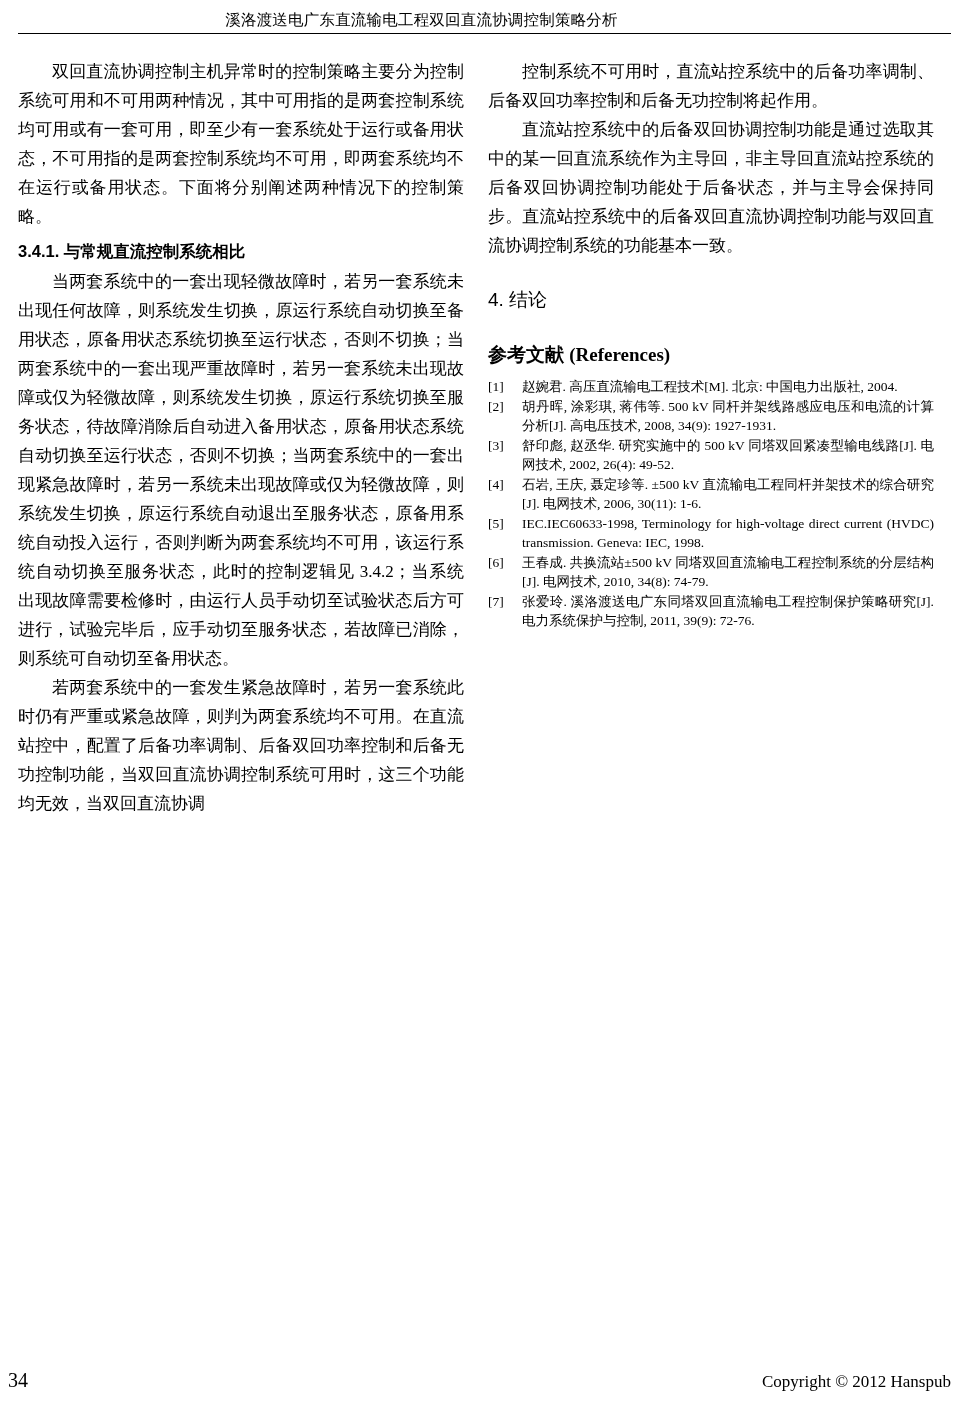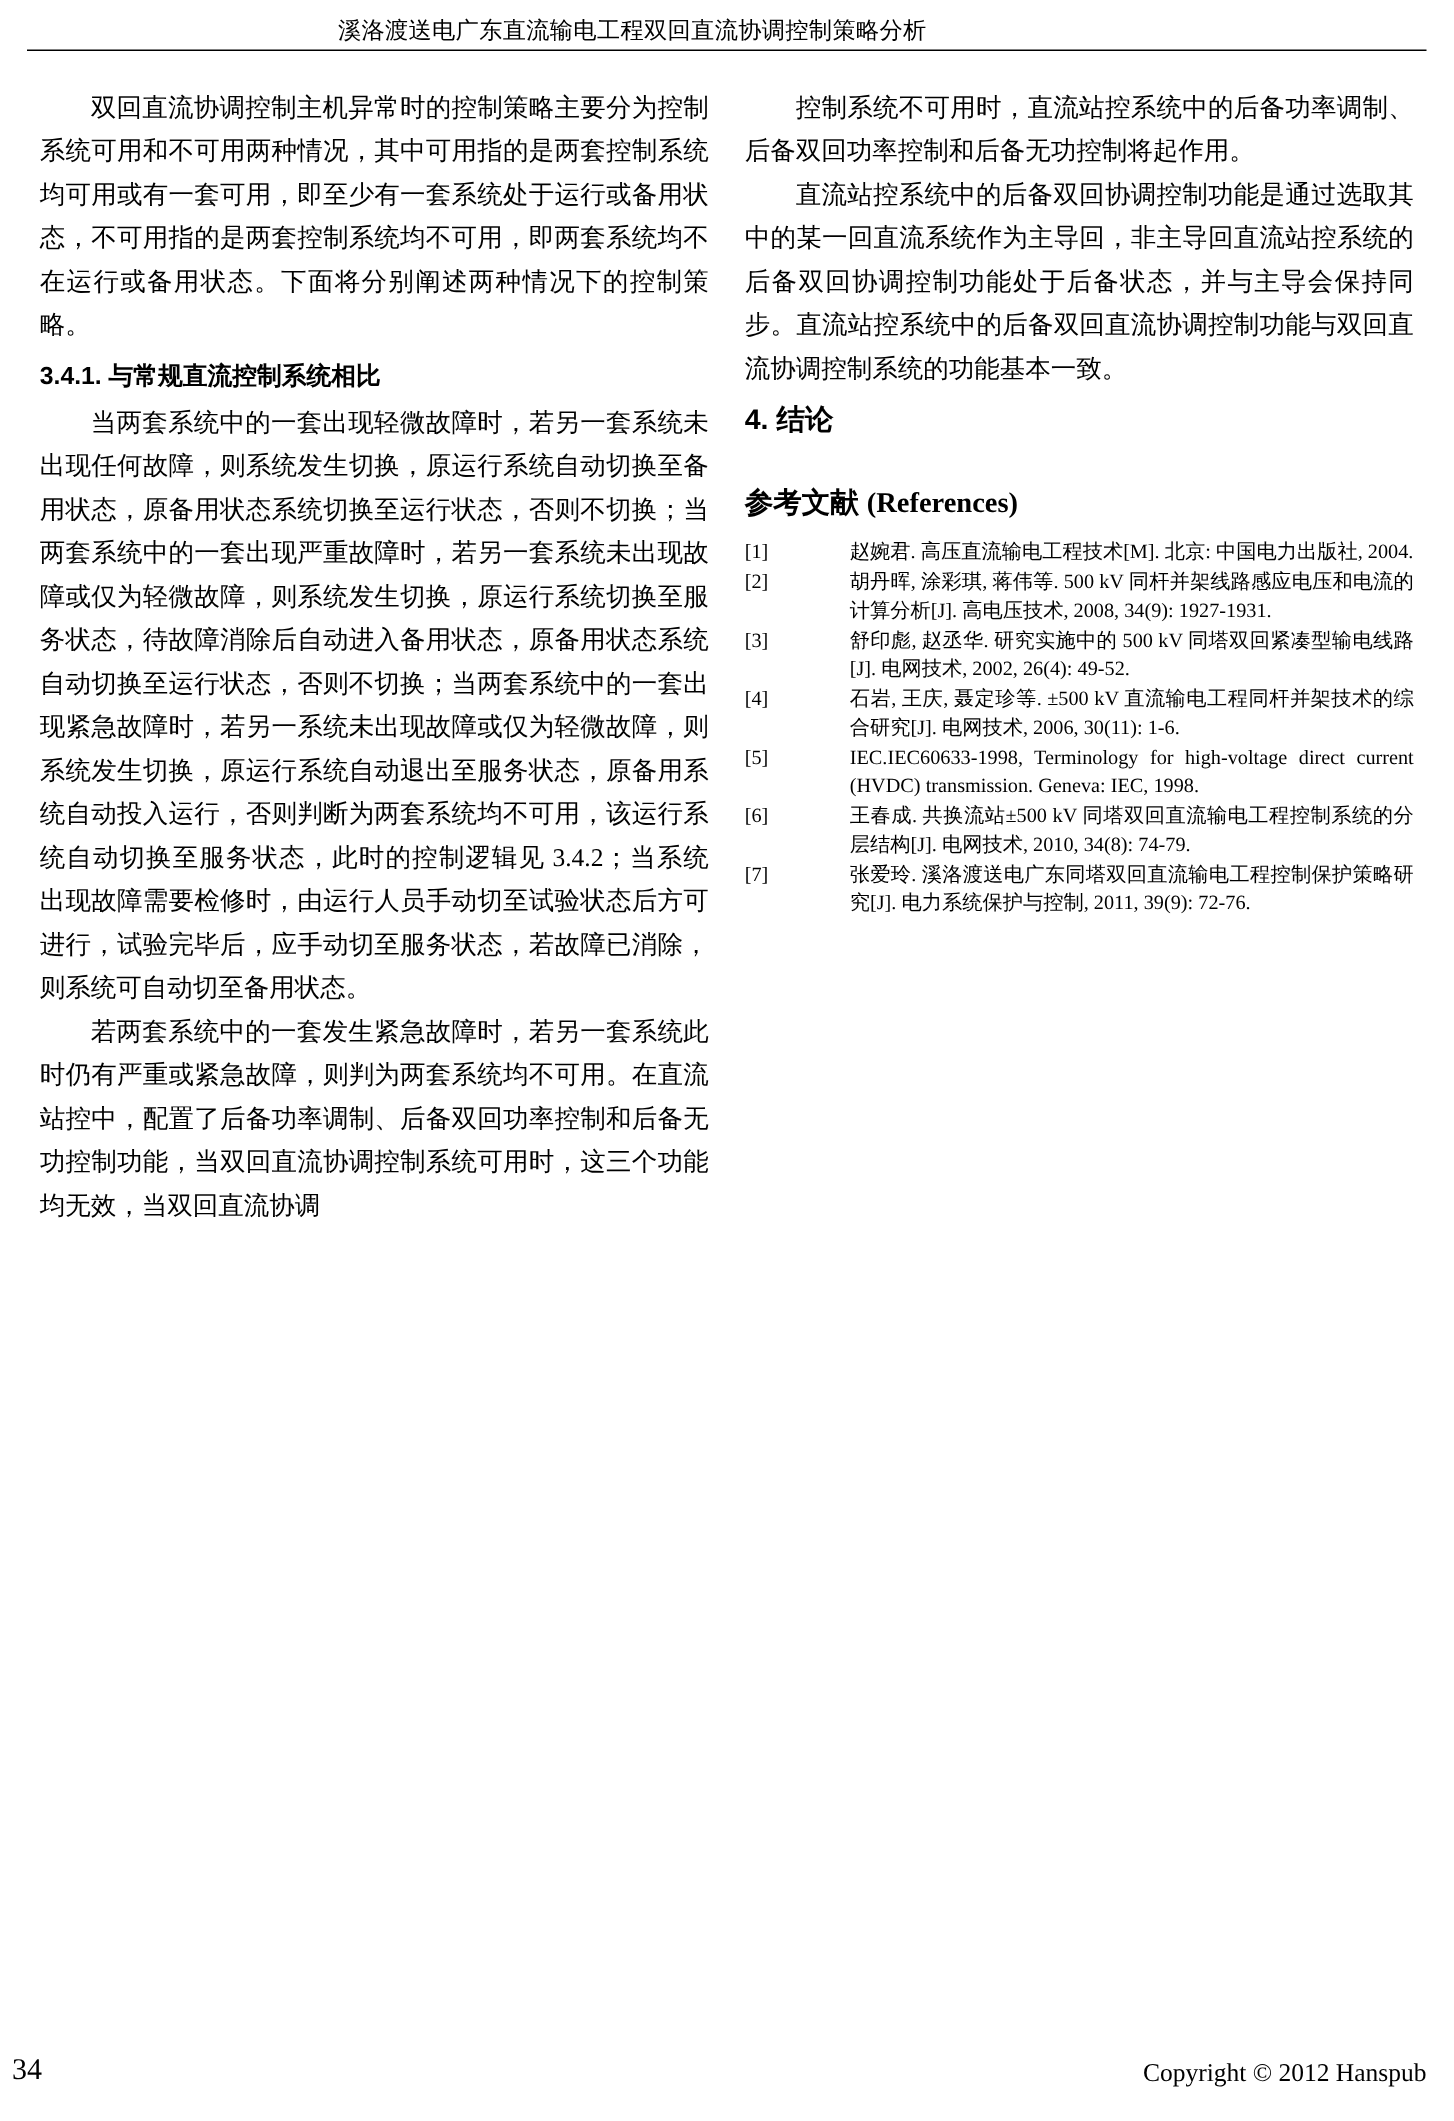--- a/index.html
+++ b/index.html
@@ -42,21 +42,20 @@
     height: 1px;
     background: #000000;
   }
   .columns {
     position: absolute;
     top: 57px;
     left: 18px;
     width: 933px;
     display: flex;
     gap: 24px;
-    justify-content: center;
   }
   .col {
     width: 446px;
   }
   p.body {
     margin: 0;
     font-size: 17px;
     line-height: 29px;
     text-align: justify;
     text-justify: inter-ideograph;
@@ -65,24 +64,24 @@
   }
   h3.subhead {
     margin: 7px 0 2px 0;
     font-size: 16.5px;
     line-height: 27px;
     font-weight: bold;
     font-family: "Liberation Sans", "DejaVu Sans", sans-serif;
     text-indent: 0;
   }
   h2.sectionhead {
-    margin: 6px 0 6px 0;
+    margin: 25px 0 6px 0;
     font-size: 19px;
     line-height: 30px;
-    font-weight: bold;
+    font-weight: normal;
     font-family: "Liberation Sans", "DejaVu Sans", sans-serif;
     text-indent: 0;
   }
   h2.refhead {
     margin: 26px 0 8px 0;
     font-size: 19px;
     line-height: 28px;
     font-weight: bold;
     font-family: "Liberation Sans", "DejaVu Sans", sans-serif;
   }
@@ -100,21 +99,20 @@
     margin-bottom: 1px;
     font-family: "Liberation Serif", "DejaVu Serif", serif;
   }
   .ref-num {
     width: 34px;
     flex: 0 0 34px;
   }
   .ref-text {
     flex: 1 1 auto;
     text-align: justify;
-    margin-left: 36px;
   }
   .footer {
     position: absolute;
     left: 18px;
     right: 18px;
     bottom: 22px;
     height: 22px;
   }
   .footer .pageno {
     position: absolute;

